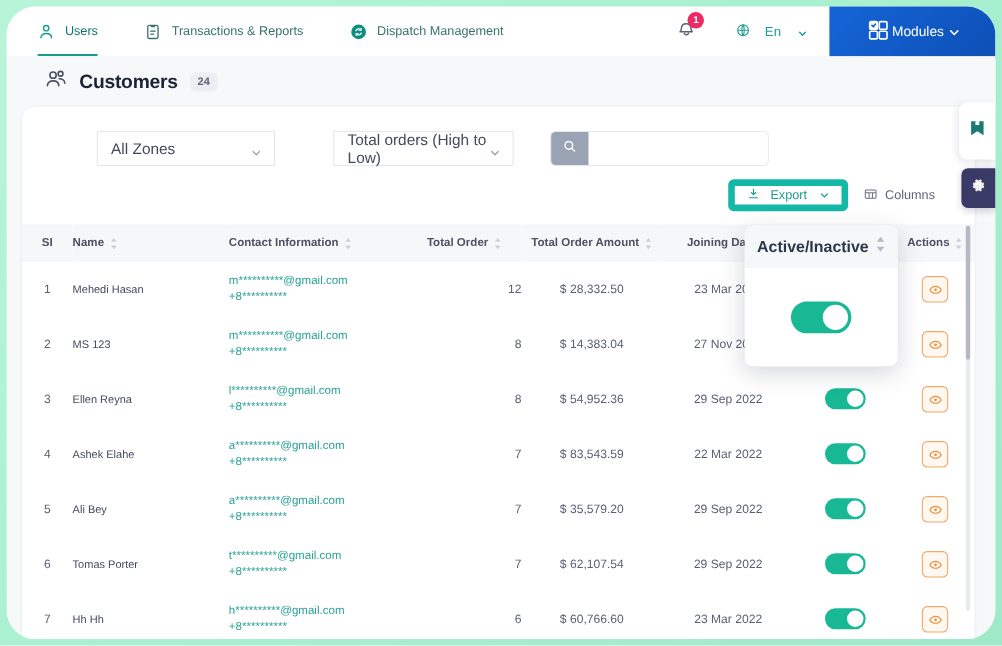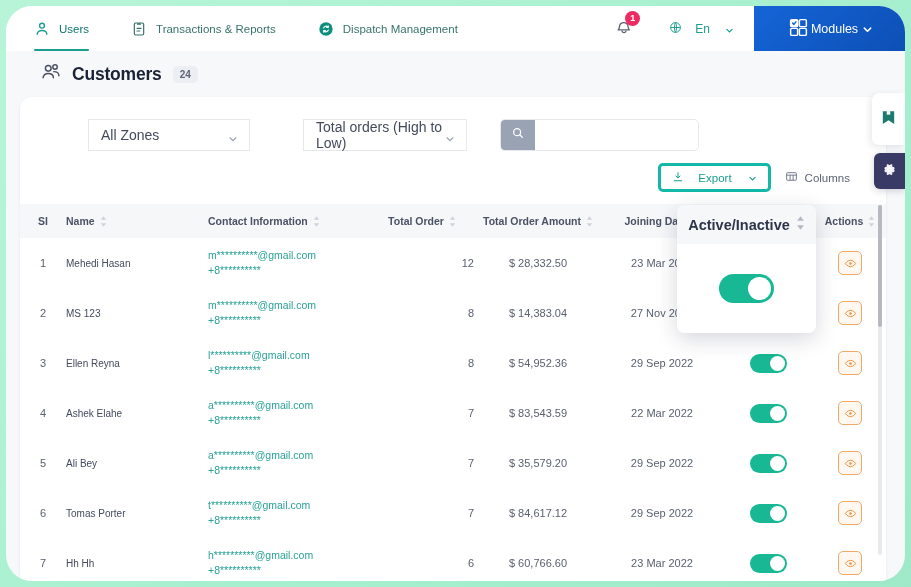--- a/index.html
+++ b/index.html
@@ -112,22 +112,22 @@
   }
   .searchbox input::placeholder { color:#aab0bd; }
   .search-btn {
     width:34px; height:30px; background:#9aa3b4;
     display:flex; align-items:center; justify-content:center; cursor:pointer;
   }
 
   
   .toolrow { display:flex; align-items:center; justify-content:flex-end; padding:12px 36px 0 0; gap:14px; }
   .export-btn {
-    display:flex; align-items:center; gap:14px;
-    height:29px; padding:0 11px; border:3px solid #14b8a6; border-radius:5px;
+    display:flex; align-items:center; gap:9px;
+    height:29px; padding:0 11px; border:6px solid #14b8a6; border-radius:5px;
     color:#1a9e8f; font-size:11.5px; background:#fff; cursor:pointer;
   }
   .columns-btn {
     display:flex; align-items:center; gap:7px;
     height:29px; color:#5d6576; font-size:11.5px; cursor:pointer; background:transparent;
   }
 
   
   .table-wrap { margin-top:12px; }
   table { width:866px; border-collapse:collapse; table-layout:fixed; }
@@ -556,21 +556,21 @@
                   </span></td>
               </tr>
               <tr>
                 <td class="c-sl">6</td>
                 <td class="c-name name-cell">Tomas Porter</td>
                 <td class="c-contact">
                   <span class="email">t**********@gmail.com</span>
                   <span class="phone">+8**********</span>
                 </td>
                 <td class="c-order">7</td>
-                <td class="c-amount amt">$ 84,617.12</td>
+                <td class="c-amount amt">$ 62,107.54</td>
                 <td class="c-date">29 Sep 2022</td>
                 <td class="c-active"><span class="toggle">
                     <span class="knob"></span>
                   </span></td>
                 <td class="c-actions"><span class="eye-btn">
                     <svg viewBox="0 0 24 24" width="13" height="13" fill="none" stroke="#e8913f" stroke-width="1.8">
                       <path d="M2.5 12S6 6.2 12 6.2 21.5 12 21.5 12 18 17.8 12 17.8 2.5 12 2.5 12z"></path>
                       <circle cx="12" cy="12" r="2.3" fill="#e8913f" stroke="none"></circle>
                     </svg>
                   </span></td>

